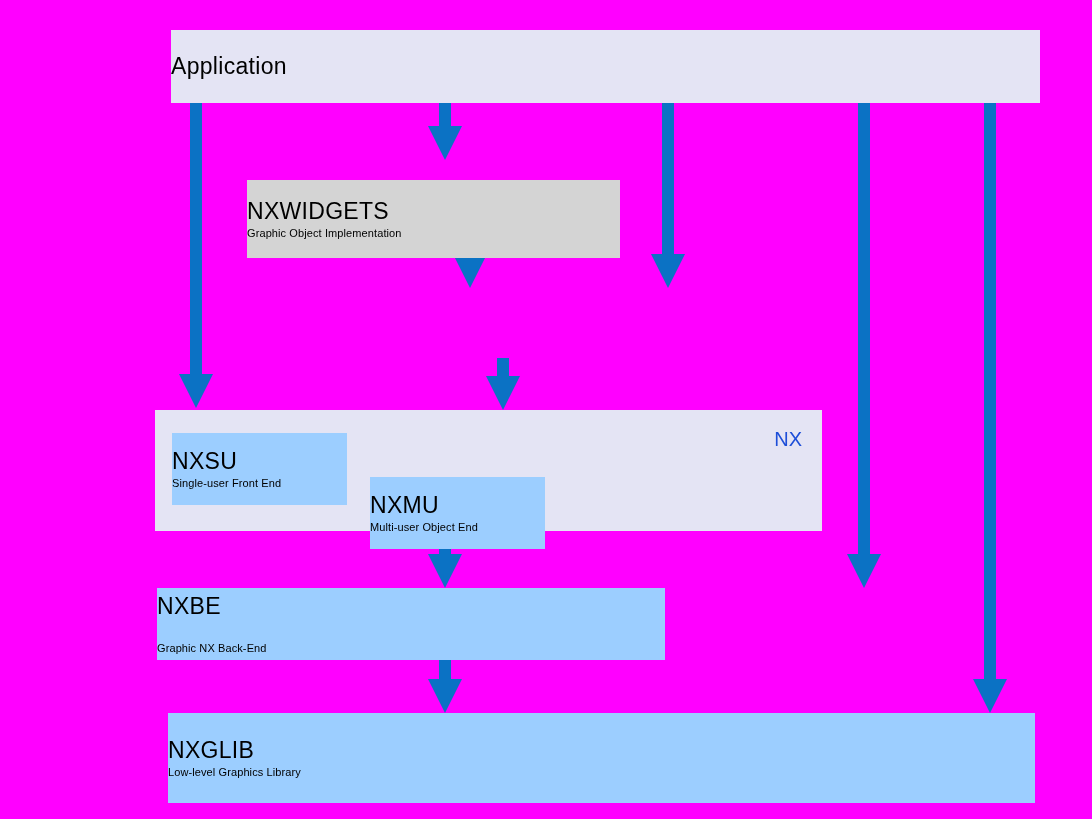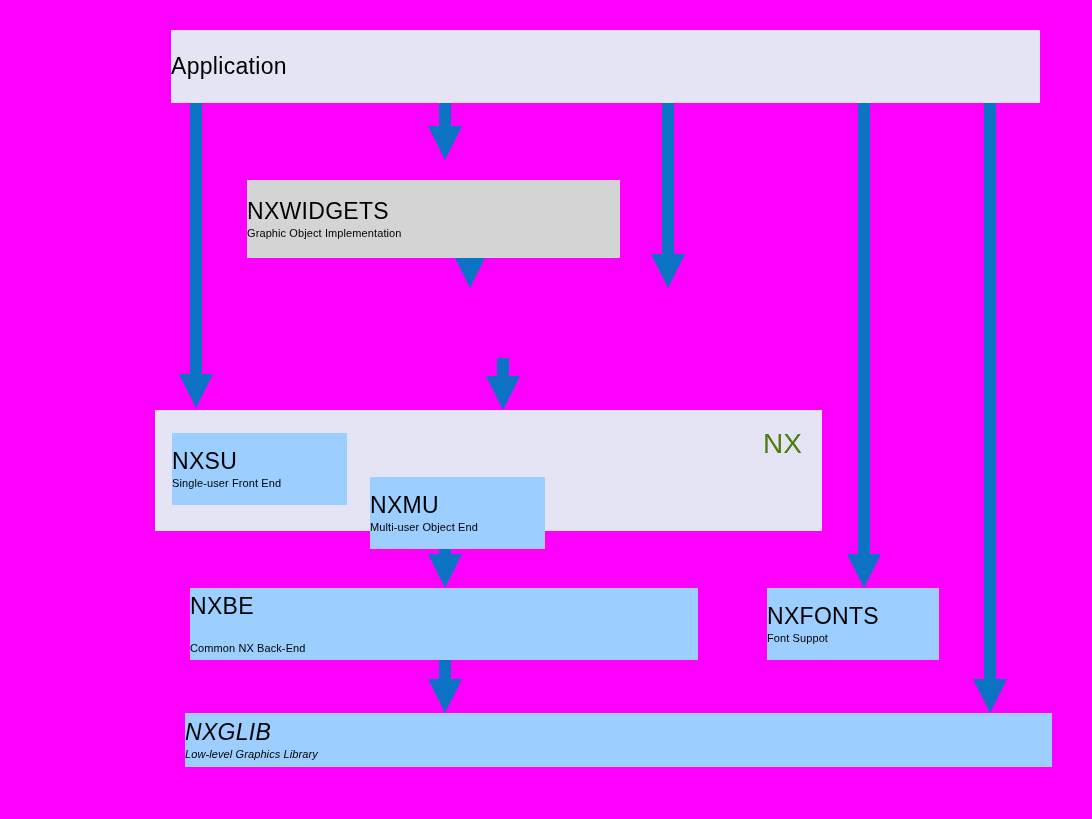--- a/index.html
+++ b/index.html
@@ -45,22 +45,22 @@
   .fill-gray     { background: #d4d4d4; }
 
   
   .group {
     position: absolute;
     box-sizing: border-box;
     background: #e4e4f4;
   }
   .group-label {
     position: absolute;
-    font-size: 28px;
-    color: #4d7c0f;
+    font-size: 20px;
+    color: #1d4ed8;
   }
 
   
   .arrow {
     position: absolute;
   }
   .arrow .shaft {
     position: absolute;
     left: 0;
     top: 0;
@@ -149,28 +149,24 @@
       <div class="subtitle">Single-user Front End</div>
     </div>
 
     <div class="node fill-blue" style="left:215px; top:23px; width:175px; height:72px;margin-top:44px;">
       <div class="title">NXMU</div>
       <div class="subtitle">Multi-user Object End</div>
     </div>
 
   </div>
 
-  <div class="node fill-blue" style="left:190px; top:588px; width:508px; height:72px;gap:20px;">
+  <div class="node fill-blue" style="left:157px; top:588px; width:508px; height:72px;gap:20px;">
     <div class="title">NXBE</div>
-    <div class="subtitle">Common NX Back-End</div>
+    <div class="subtitle">Graphic NX Back-End</div>
   </div>
 
-  <div class="node fill-blue" style="left:767px; top:588px; width:172px; height:72px;">
-    <div class="title">NXFONTS</div>
-    <div class="subtitle">Font Suppot</div>
-  </div>
 
-  <div class="node fill-blue" style="left:185px; top:713px; width:867px; height:54px;font-style:italic;">
+  <div class="node fill-blue" style="left:168px; top:713px; width:867px; height:90px;">
     <div class="title">NXGLIB</div>
     <div class="subtitle">Low-level Graphics Library</div>
   </div>
 
 </div>
 
 </body></html>

